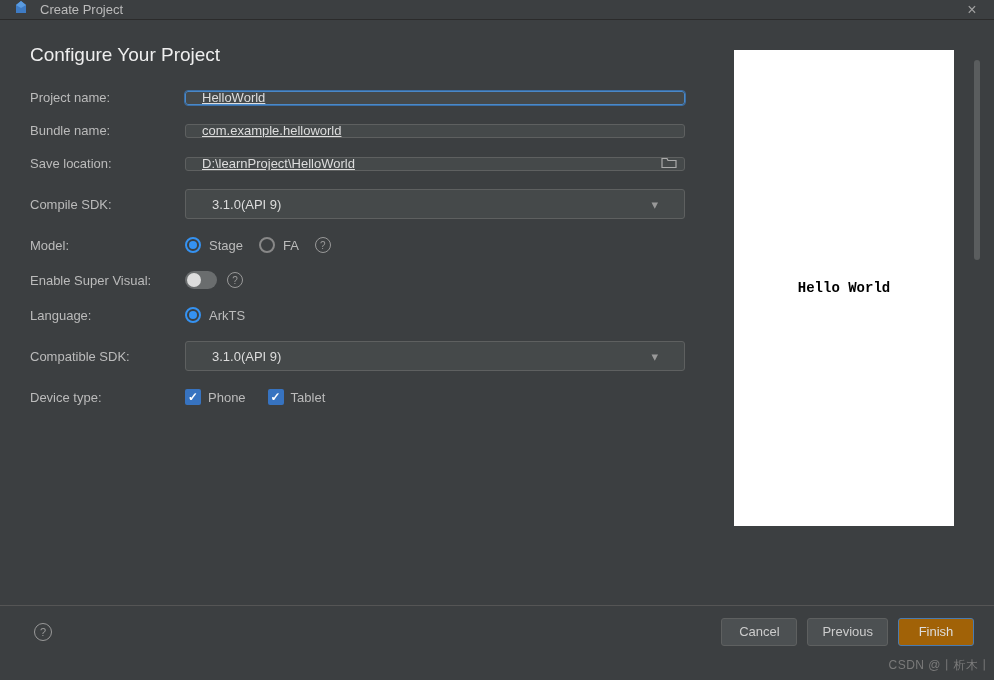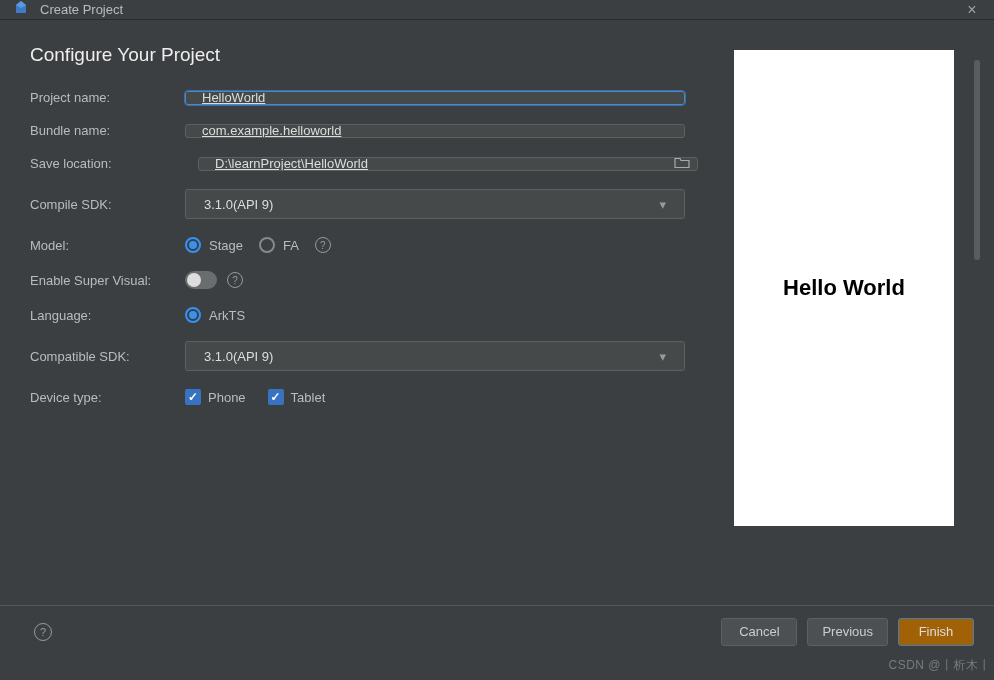--- a/index.html
+++ b/index.html
@@ -80,40 +80,39 @@
       text-decoration: underline;
     }
     .text-input.focused {
       border: 1px solid #4a88c7;
       outline: 1px solid #3a6ea5;
     }
     .input-with-icon {
       position: relative;
       width: 100%;
       max-width: 500px;
-      margin-left: 13px;
     }
     .input-with-icon .text-input {
       padding-right: 34px;
     }
     .input-icon {
       position: absolute;
       right: 8px;
       top: 50%;
       transform: translateY(-50%);
       color: #aaaaaa;
       cursor: pointer;
     }
     .select-input {
       width: 100%;
       height: 30px;
       background: #45494a;
       border: 1px solid #5e6060;
       color: #dddddd;
-      padding: 0 18px;
+      padding: 0 26px;
       font-size: 13px;
       border-radius: 3px;
       display: flex;
       align-items: center;
       justify-content: space-between;
       cursor: pointer;
     }
     .select-arrow {
       color: #999999;
     }
@@ -213,22 +212,22 @@
       width: 220px;
       height: 476px;
       background: #ffffff;
       display: flex;
       align-items: center;
       justify-content: center;
       margin-top: 6px;
     }
     .preview-text {
       color: #000000;
-      font-family: Liberation Sans, sans-serif;
-      font-size: 22px;
+      font-family: Liberation Mono, monospace;
+      font-size: 14px;
       font-weight: bold;
     }
     .scrollbar {
       position: absolute;
       right: 14px;
       top: 60px;
       width: 6px;
       height: 200px;
       background: #5a5d5e;
       border-radius: 3px;

